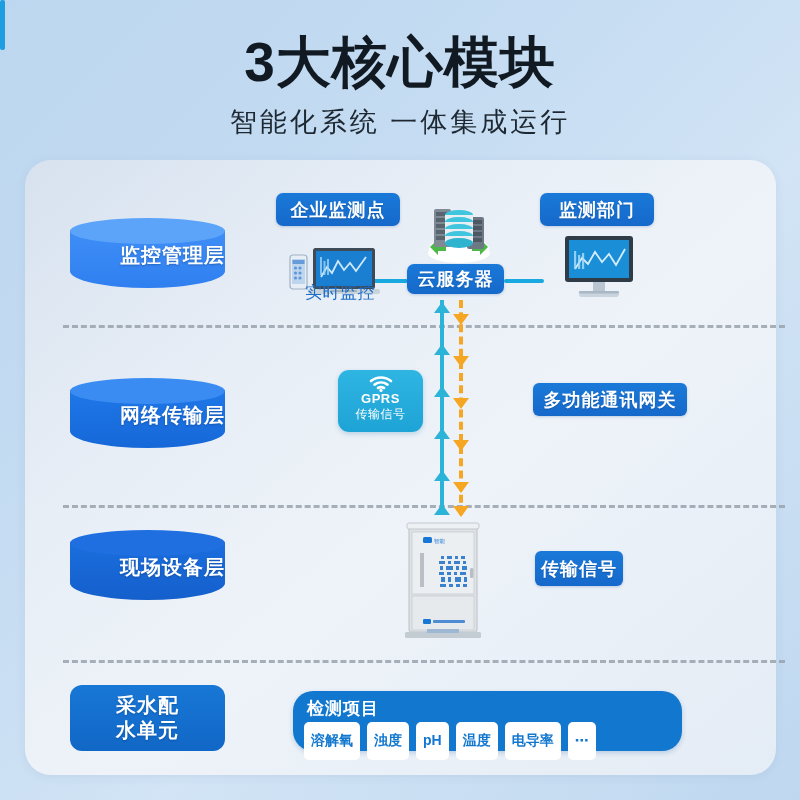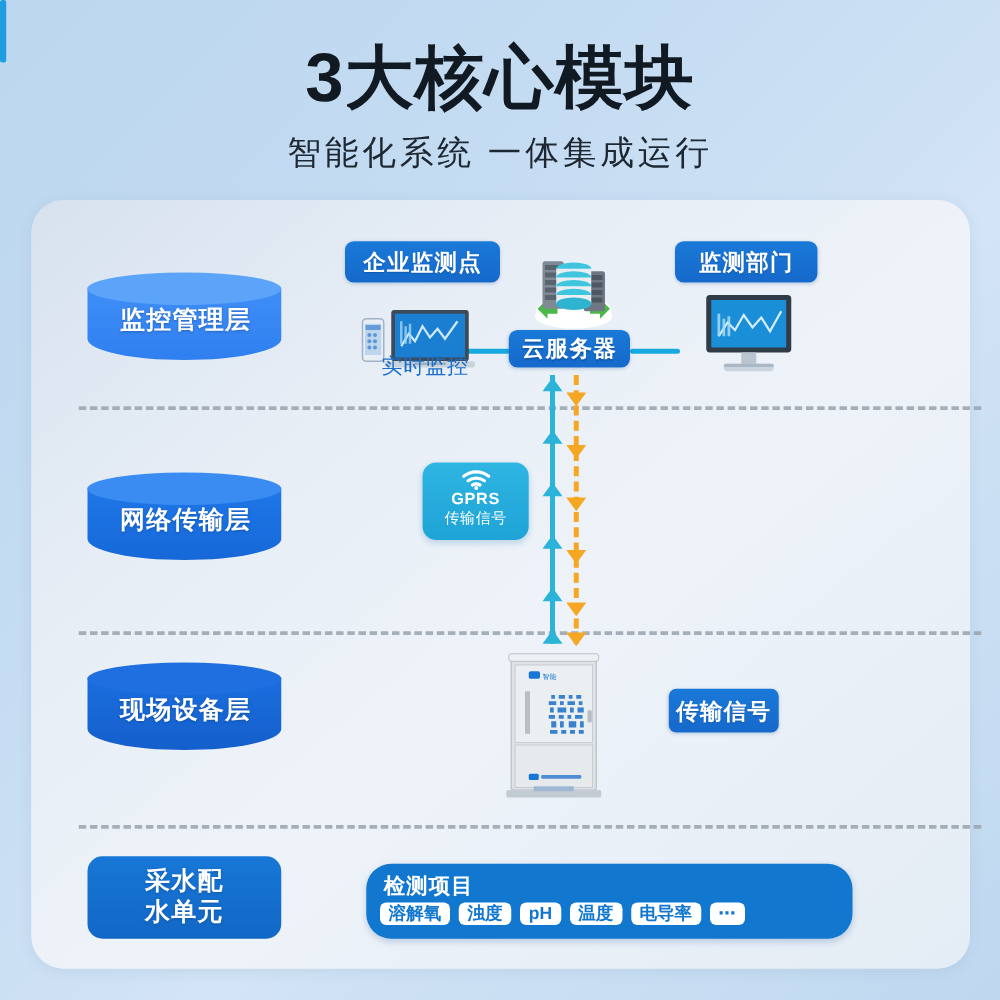--- a/index.html
+++ b/index.html
@@ -40,24 +40,23 @@
   
   .cyl{position:absolute;width:155px;height:80px;}
   .cyl .body{
     position:absolute;left:0;top:12px;width:155px;height:58px;
     border-radius:0 0 78px 78px/0 0 17px 17px;
   }
   .cyl .top{
     position:absolute;left:0;top:0;width:155px;height:26px;border-radius:50%;
   }
   .cyl .lbl{
-    position:absolute;left:0;top:24px;width:155px;text-align:left;
+    position:absolute;left:0;top:24px;width:155px;text-align:right;
     color:#fff;font-size:20px;font-weight:bold;letter-spacing:1px;
     text-shadow:0 1px 2px rgba(0,40,90,.35);
-    margin-left:26px;
   }
   .cyl.c1 .body{background:linear-gradient(180deg,#3f8ef7,#2f7ff0);}
   .cyl.c1 .top{background:#5ba4fa;}
   .cyl.c2 .body{background:linear-gradient(180deg,#1f77e8,#1668d8);}
   .cyl.c2 .top{background:#3a8cf2;}
   .cyl.c3 .body{background:linear-gradient(180deg,#1b6ede,#145fcc);}
   .cyl.c3 .top{background:#1f6fe0;}
 
   .unitbox{
     position:absolute;left:70px;top:685px;width:155px;height:66px;
@@ -126,21 +125,21 @@
     position:absolute;left:293px;top:691px;width:389px;height:60px;
     border-radius:20px;background:#1277cf;
     box-shadow:0 2px 5px rgba(20,80,150,.22);
   }
   .detect .dtitle{
     position:absolute;left:14px;top:6px;color:#fff;font-size:17px;font-weight:bold;letter-spacing:1px;
   }
   .chips{position:absolute;left:11px;top:31px;display:flex;gap:7px;}
   .chip{
     background:#fff;color:#1277cf;border-radius:5px;
-    font-size:14px;font-weight:bold;padding:0 7px;line-height:1.25;
+    font-size:14px;font-weight:bold;padding:10px 7px;line-height:1.25;
     white-space:nowrap;
   }
 </style>
 </head>
 <body>
 
 <div class="stage">
 
   <div class="title">3大核心模块</div>
   <div class="subtitle">智能化系统  一体集成运行</div>
@@ -175,20 +174,21 @@
     <span>采水配</span>
     <span>水单元</span>
   </div>
 
   <div class="hline" id="line-left"></div>
   <div class="hline" id="line-right"></div>
 
   <div class="badge" id="badge-enterprise">企业监测点</div>
   <div class="badge" id="badge-dept">监测部门</div>
   <div class="badge" id="badge-cloud">云服务器</div>
+  <div class="badge" id="badge-gateway">多功能通讯网关</div>
   <div class="badge" id="badge-terminal">传输信号</div>
 
   <div class="devblk" id="dev-monitoring">
     <svg width="100" height="60" viewBox="0 0 100 60">
 
       <rect x="4" y="12" width="17" height="34" rx="3" fill="#e8eef5" stroke="#9fb2c6" stroke-width="1.2"></rect>
       <rect x="6" y="16" width="13" height="25" fill="#2b7fd4" opacity=".22"></rect>
       <rect x="6.5" y="17" width="12" height="4" fill="#1b6ec9" opacity=".55"></rect>
       <circle cx="9.5" cy="25" r="1.6" fill="#1b6ec9" opacity=".6"></circle>
       <circle cx="14" cy="25" r="1.6" fill="#1b6ec9" opacity=".6"></circle>

